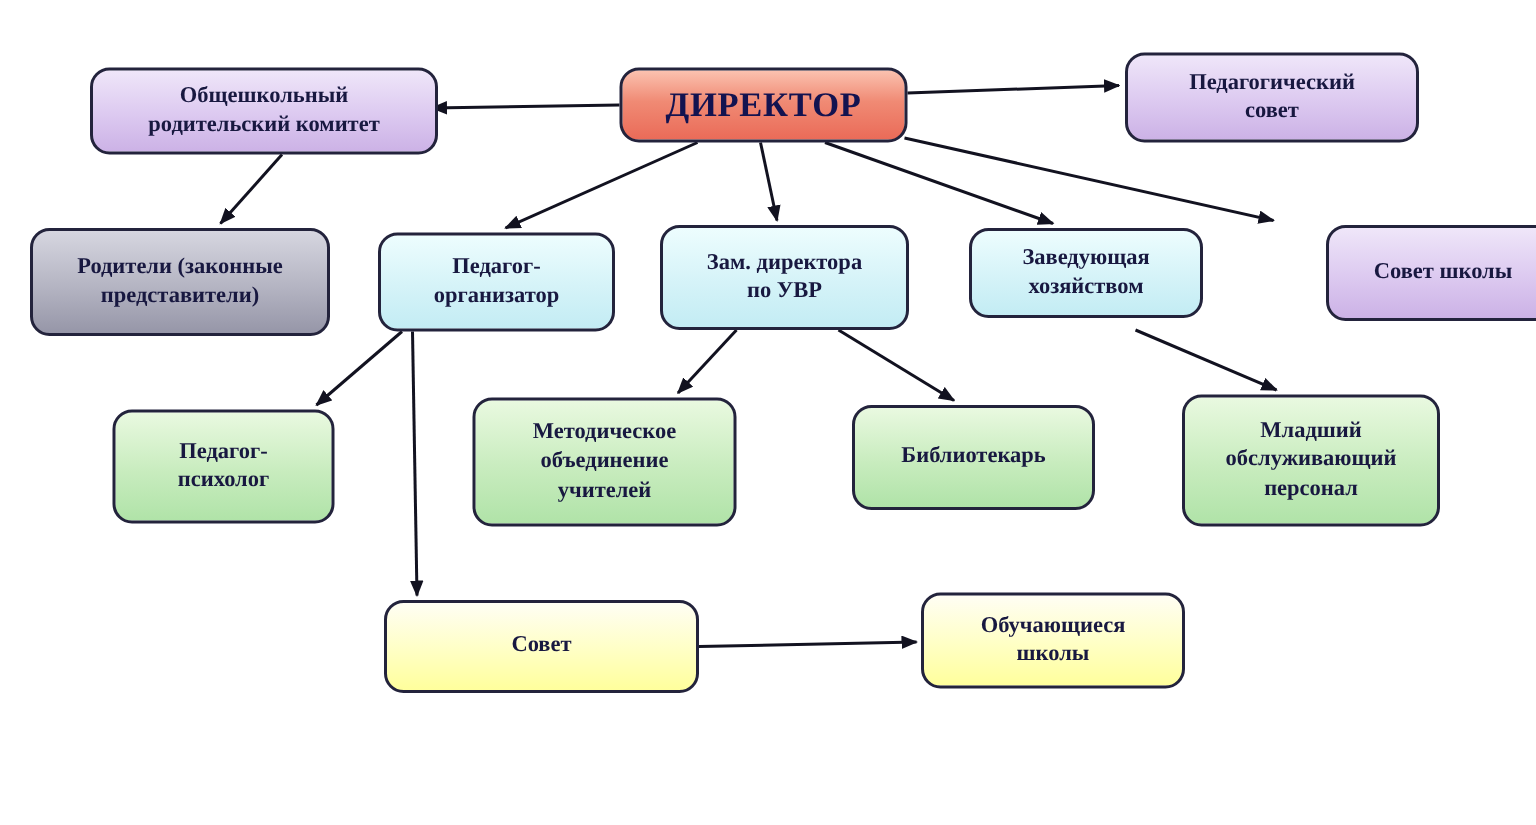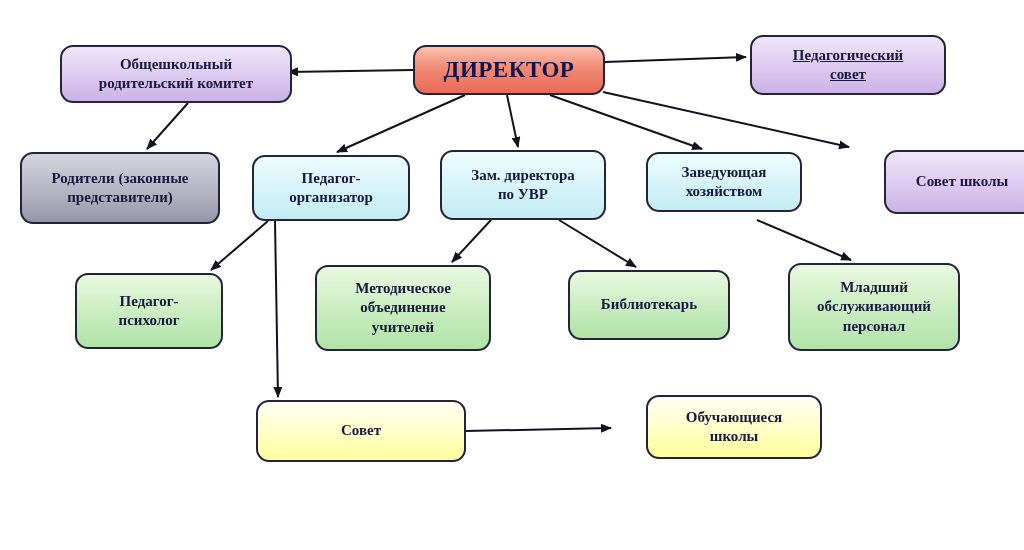--- a/index.html
+++ b/index.html
@@ -72,21 +72,21 @@
       <line x1="466" y1="431" x2="611" y2="428" stroke="#121220" stroke-width="2" marker-end="url(#arr)"></line>
     </svg>
   <div id="nodes">
       <div class="node style-red node-director" style="left: 413px; top: 45px; width: 192px; height: 50px;">
         <span>ДИРЕКТОР</span>
       </div>
       <div class="node style-purple" style="left: 60px; top: 45px; width: 232px; height: 58px;">
         <span>Общешкольный</span>
         <span>родительский комитет</span>
       </div>
-      <div class="node style-purple" style="left: 750px; top: 35px; width: 196px; height: 60px; text-decoration: underline;">
+      <div class="node style-purple" style="left: 750px; top: 35px; width: 196px; height: 60px;">
         <span>Педагогический</span>
         <span>совет</span>
       </div>
       <div class="node style-gray" style="left: 20px; top: 152px; width: 200px; height: 72px;">
         <span>Родители (законные</span>
         <span>представители)</span>
       </div>
       <div class="node style-cyan" style="left: 252px; top: 155px; width: 158px; height: 66px;">
         <span>Педагог-</span>
         <span>организатор</span>
@@ -115,18 +115,18 @@
         <span>Библиотекарь</span>
       </div>
       <div class="node style-green" style="left: 788px; top: 263px; width: 172px; height: 88px;">
         <span>Младший</span>
         <span>обслуживающий</span>
         <span>персонал</span>
       </div>
       <div class="node style-yellow" style="left: 256px; top: 400px; width: 210px; height: 62px;">
         <span>Совет</span>
       </div>
-      <div class="node style-yellow" style="left: 646px; top: 395px; width: 176px; height: 64px;">
+      <div class="node style-yellow" style="left: 614px; top: 395px; width: 176px; height: 64px;">
         <span>Обучающиеся</span>
         <span>школы</span>
       </div>
     </div>
 </div>
 
 </body></html>

